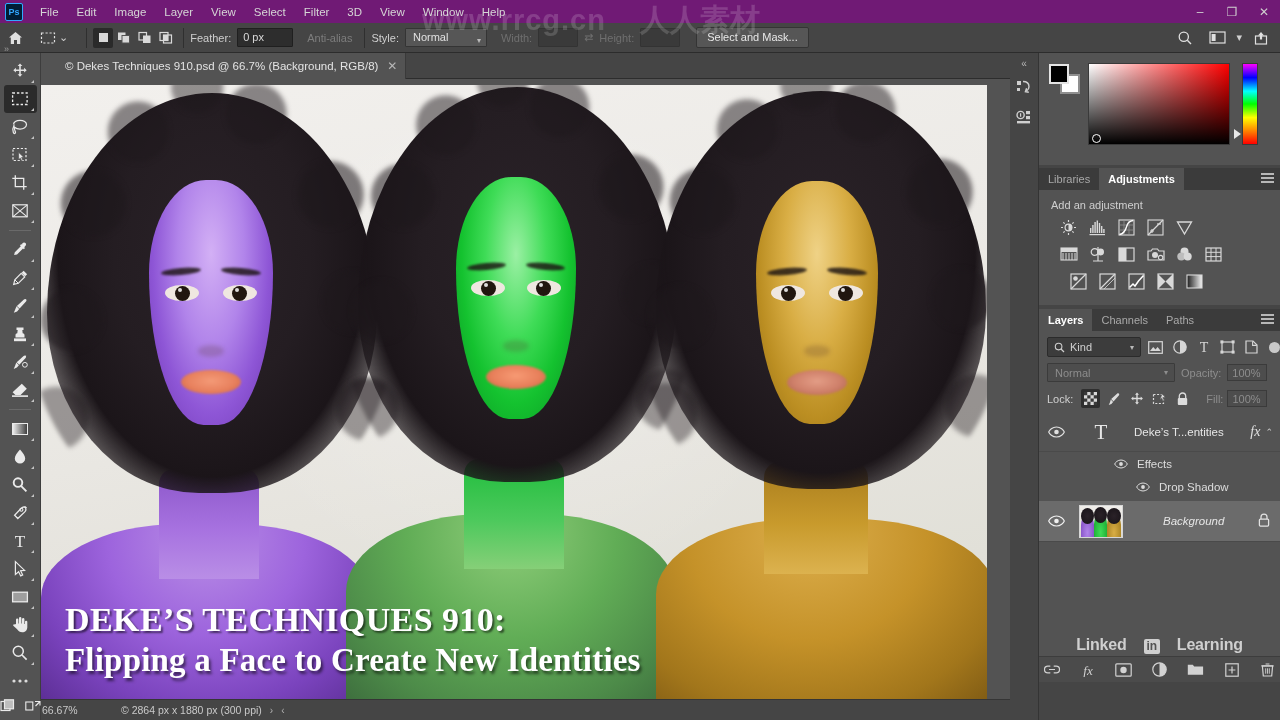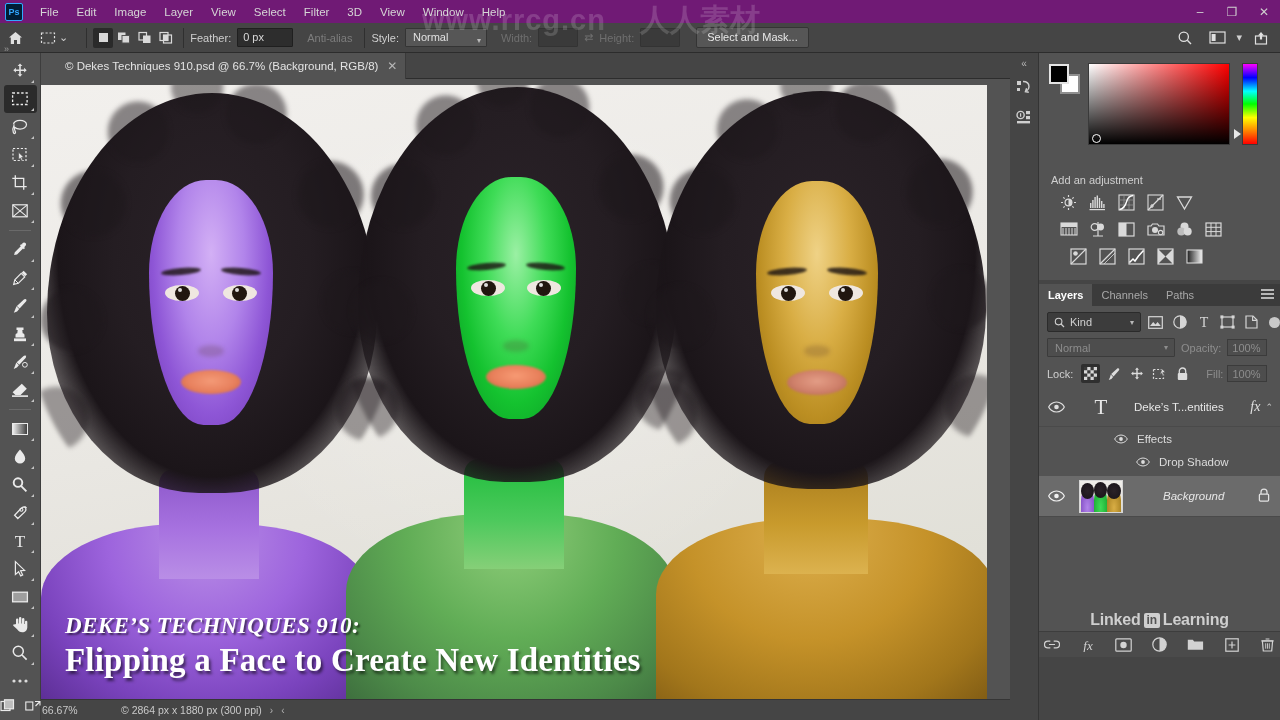--- a/index.html
+++ b/index.html
@@ -151,24 +151,23 @@
   .torso { position:absolute; border-radius:42% 42% 0 0; }
   .brow { position:absolute; height:7px; border-radius:50%; background:rgba(28,20,18,0.82); filter:blur(1.1px); }
   .eyewhite { position:absolute; width:34px; height:16px; border-radius:50%; background:#efe7e0; }
   .iris { position:absolute; width:15px; height:15px; border-radius:50%; background:#21160f; }
   .iris:after{content:"";position:absolute;left:3px;top:2px;width:4px;height:4px;border-radius:50%;background:#fff;opacity:.85;}
   .nose { position:absolute; width:26px; height:12px; border-radius:50%; background:rgba(80,50,40,0.22); filter:blur(2px); }
   .lips { position:absolute; border-radius:50%; filter:blur(0.8px); }
 
   .titleblock { position:absolute; left:24px; bottom:20px; z-index:6; }
   .title1 {
-    font-family:"Liberation Serif", serif; font-size:23px; font-weight:bold;
+    font-family:"Liberation Serif", serif; font-size:34px; font-weight:bold;
     color:#fff; letter-spacing:0.4px;
     text-shadow:2px 2px 2px rgba(0,0,0,0.55);
-    font-style:italic;
   }
   .title2 {
     font-family:"Liberation Serif", serif; font-size:33px; font-weight:bold;
     color:#fff; margin-top:3px; letter-spacing:0.2px;
     text-shadow:2px 3px 3px rgba(0,0,0,0.55);
   }
 
   .vscroll {
     position:absolute; right:7px; top:6px; width:13px; height:608px;
     background:#3f3f3f;
@@ -268,21 +267,21 @@
   .layername.italic { font-style:italic;padding-left:40px; }
   .fxmark { font-family:"Liberation Serif", serif; font-style:italic; font-size:14px; color:#e0e0e0; padding-right:5px;}
   .chev-sm { color:#cfcfcf; font-size:9px; padding-right:7px; }
   .locki { padding-right:10px; }
   .subrow { display:flex; align-items:center; height:23px; font-size:11.5px; color:#dcdcdc; }
   .subrow .eye-s { width:20px; display:flex; justify-content:center; }
 
   .brandblock { position:absolute; left:0; bottom:28px; width:241px; text-align:center; }
   .brand {
     font-size:16px; font-weight:bold; color:#cfcfcf; letter-spacing:-0.2px;
-    display:inline-flex; align-items:center; gap:3px;
+    display:inline-flex; align-items:flex-end; gap:17px;
   }
   .brand .inbox {
     background:#cfcfcf; color:#535353; font-size:12px; font-weight:bold;
     padding:0 3px; border-radius:2px; line-height:15px;
   }
   .layerfooter {
     position:absolute; left:0; bottom:0; width:241px; height:26px; background:#4b4b4b;
     display:flex; align-items:center; justify-content:center; gap:19px; border-top:1px solid #3d3d3d;
   }
   .lfico { width:17px; height:17px; display:flex; align-items:center; justify-content:center; }
@@ -685,20 +684,29 @@
         <div class="cp-bg"></div>
         <div class="cp-fg"></div>
       </div>
       <div class="cp-field">
         <div class="cp-ring"></div>
       </div>
       <div class="cp-slider"></div>
       <div class="cp-strip"></div>
     </div>
 
+    <div class="paneltabs" style="margin-top:3px;">
+      <div class="ptab">Libraries</div>
+      <div class="ptab active">Adjustments</div>
+      <div class="pmenu">
+          <i></i>
+          <i></i>
+          <i></i>
+        </div>
+    </div>
     <div class="panelbody adjbody">
       <div class="adj-label">Add an adjustment</div>
 
       <div class="adjrow">
         <div class="adjicon">
           <svg width="17" height="17" viewBox="0 0 17 17">
               <circle cx="8.5" cy="8.5" r="3.4" fill="none" stroke="#d9d9d9" stroke-width="1.2"></circle>
               <path d="M8.5 12.1a3.4 3.4 0 000-7.2z" fill="#d9d9d9"></path>
               <g stroke="#d9d9d9" stroke-width="1.2">
                 <path d="M8.5 1v2M8.5 14v2M1 8.5h2M14 8.5h2M3.3 3.3l1.4 1.4M12.3 12.3l1.4 1.4M13.7 3.3l-1.4 1.4M4.7 12.3l-1.4 1.4"></path>

